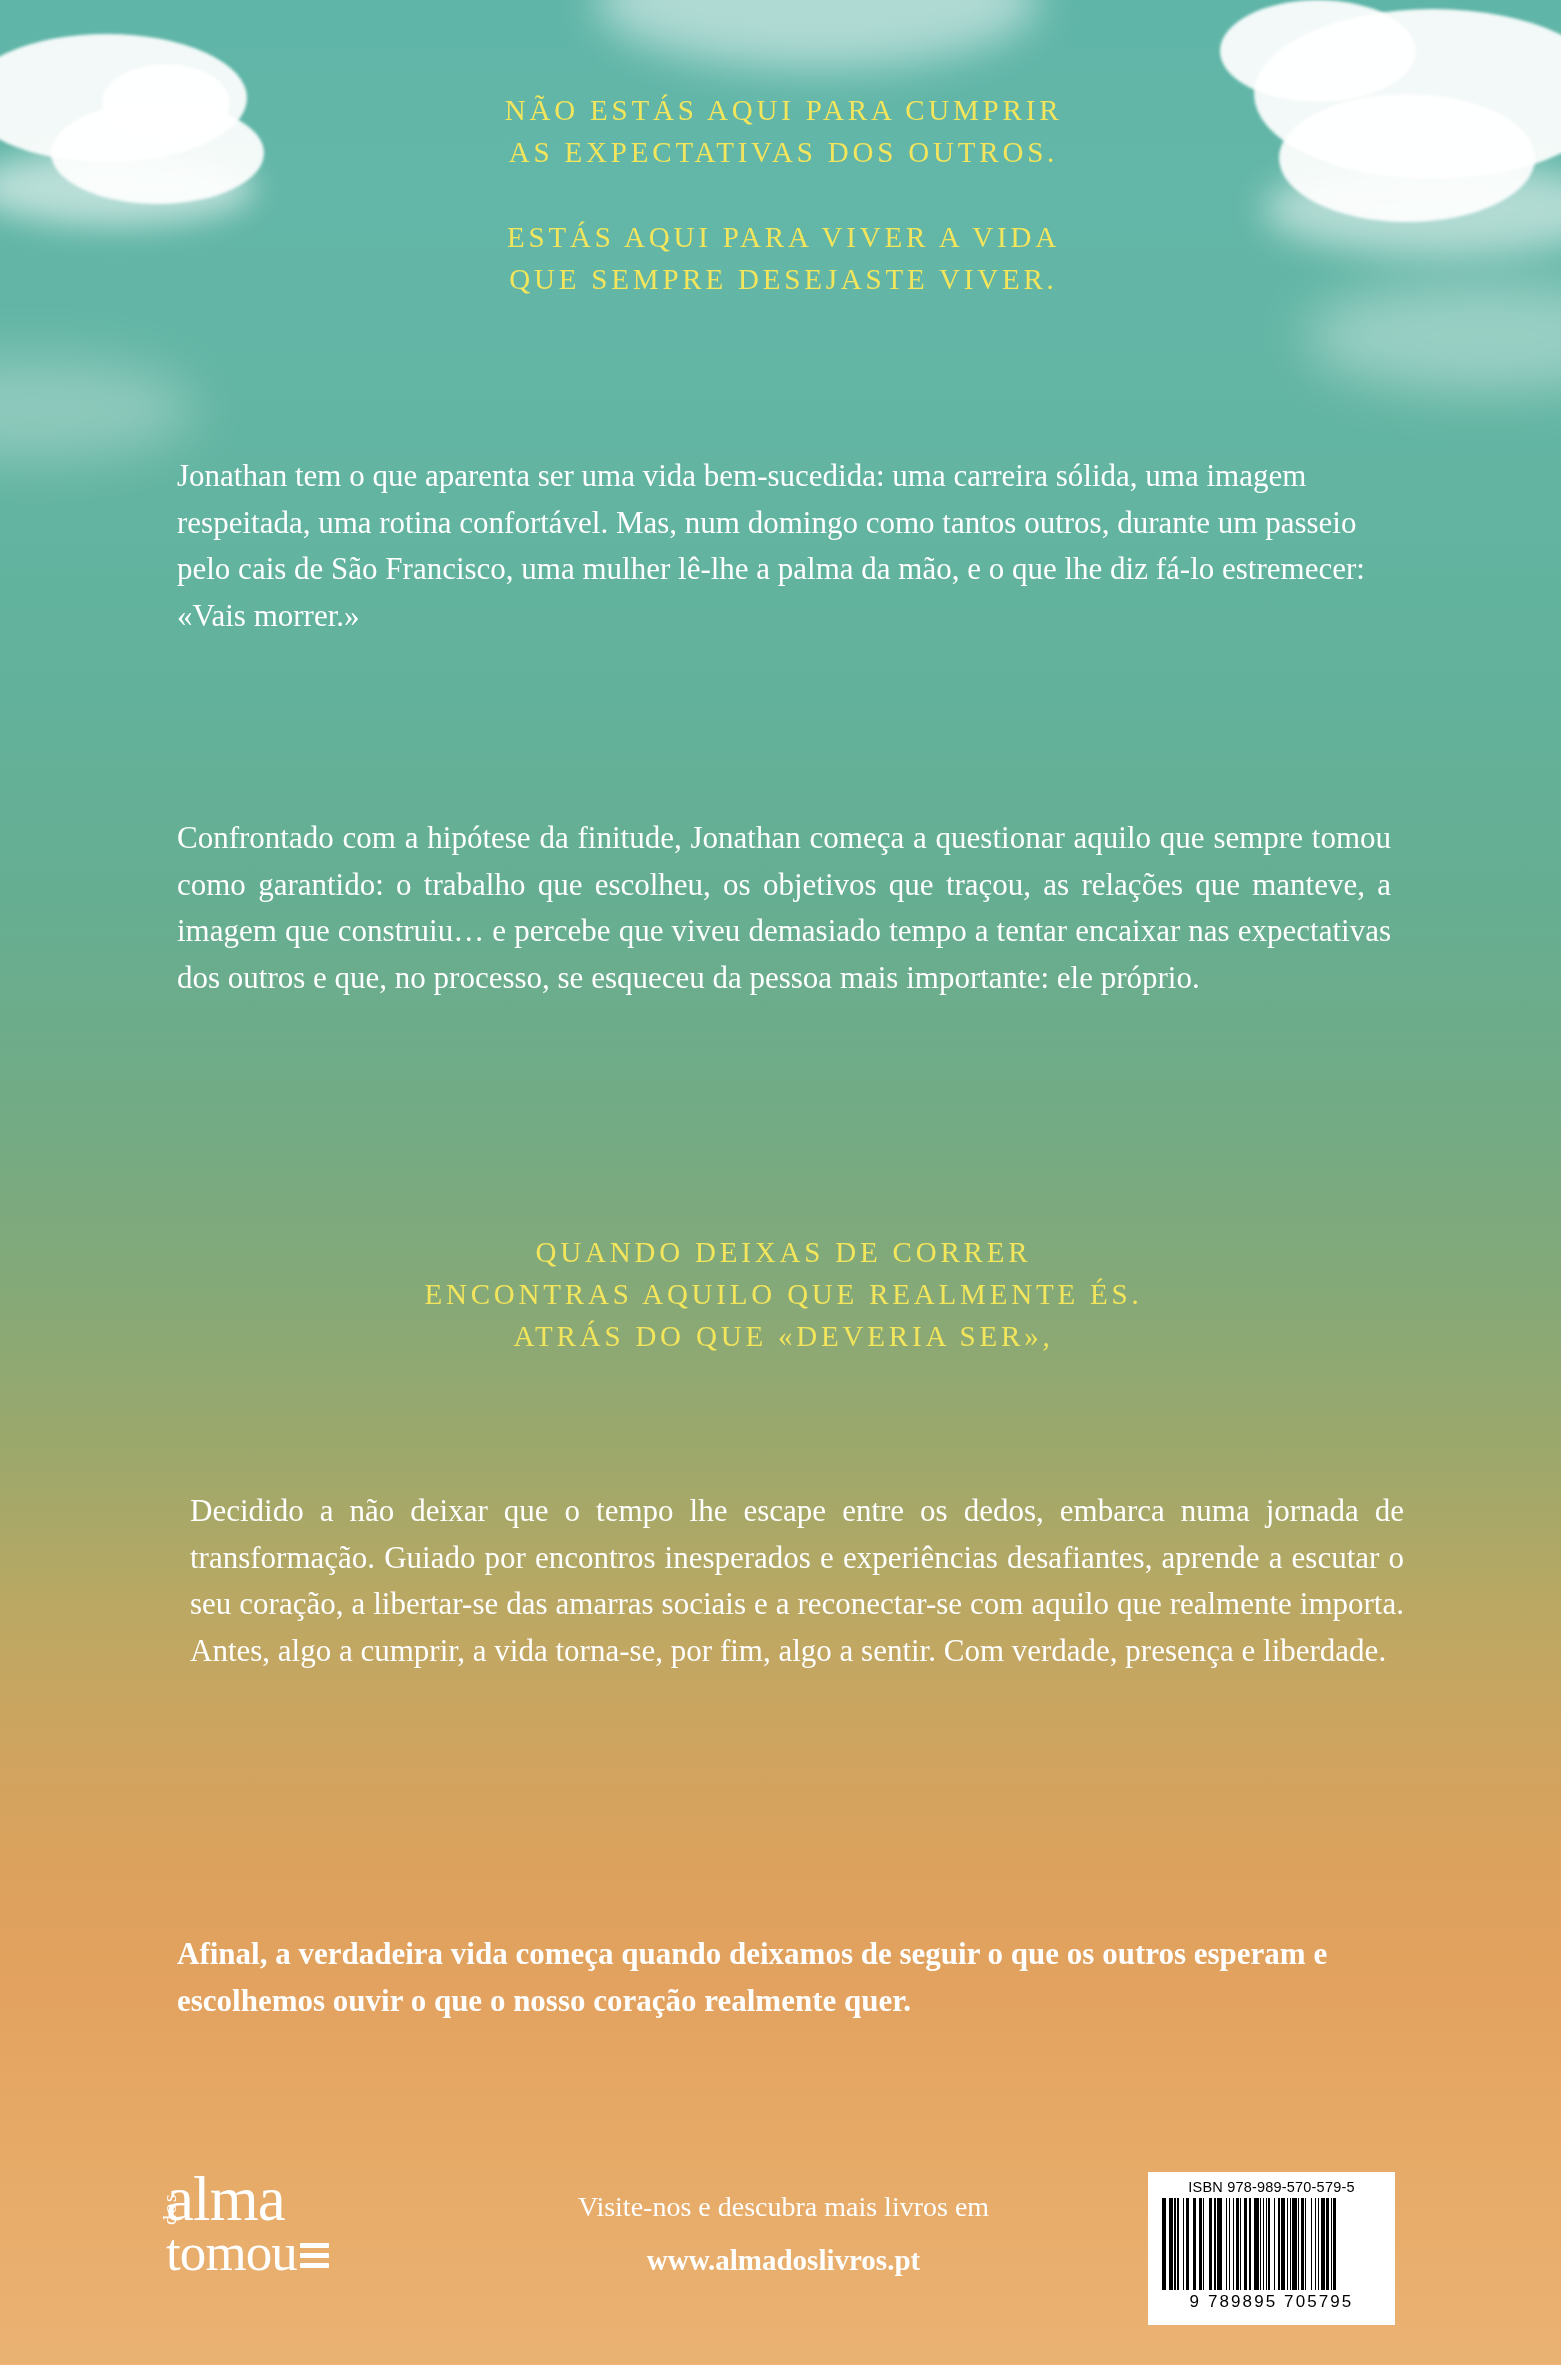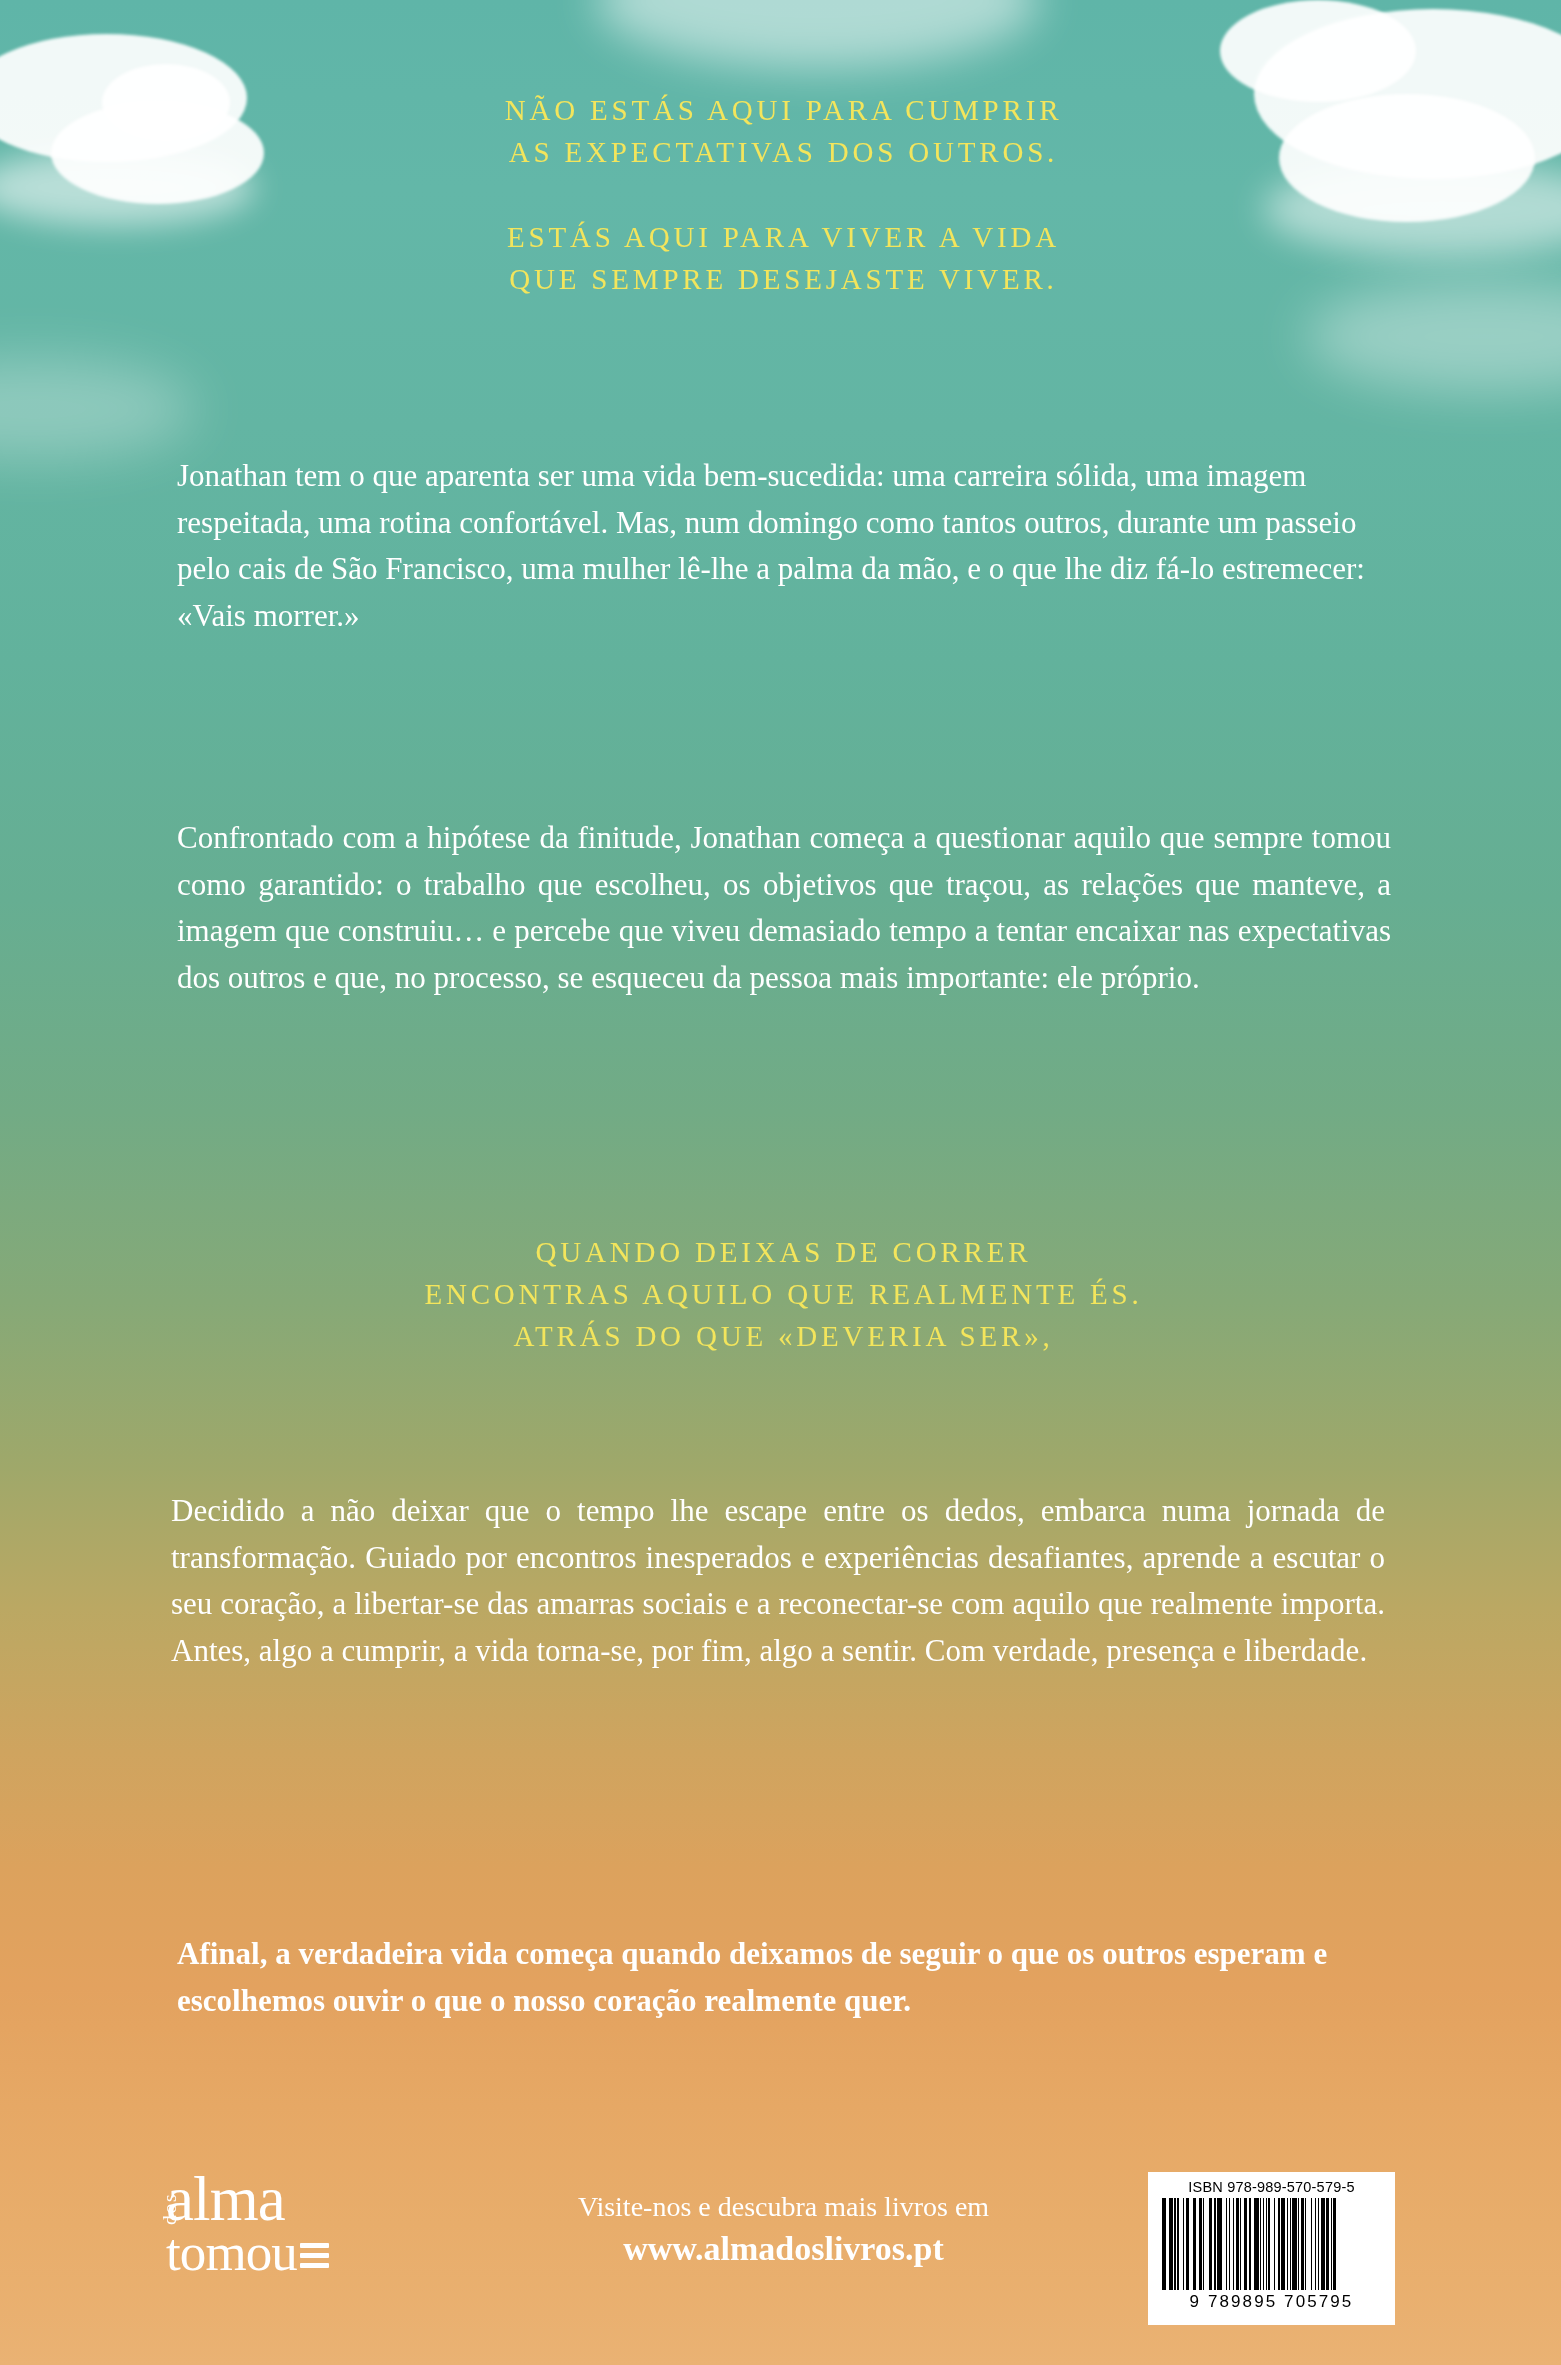--- a/index.html
+++ b/index.html
@@ -108,21 +108,21 @@
 
   #quote-mid {
     position: absolute;
     left: 170px;
     top: 1231px;
     width: 1227px;
   }
 
   #para-3 {
     position: absolute;
-    left: 171px;
+    left: 190px;
     top: 1457px;
     width: 1214px;
     text-align: justify;
   }
 
   #para-4 {
     position: absolute;
     left: 177px;
     top: 1900px;
     width: 1214px;
@@ -189,23 +189,23 @@
     top: 32px;
     width: 613px;
     text-align: center;
     color: #ffffff;
   }
   #website-block .visit-line {
     font-size: 28px;
     line-height: 1.4;
   }
   #website-block .site-line {
-    font-size: 34px;
+    font-size: 29px;
     font-weight: bold;
-    margin-top: 4px;
+    margin-top: 18px;
   }
 
   #barcode-box {
     position: absolute;
     left: 1148px;
     top: 17px;
     width: 247px;
     height: 153px;
     background: #ffffff;
     padding: 6.8px 8.5px 5.1px 8.5px;

